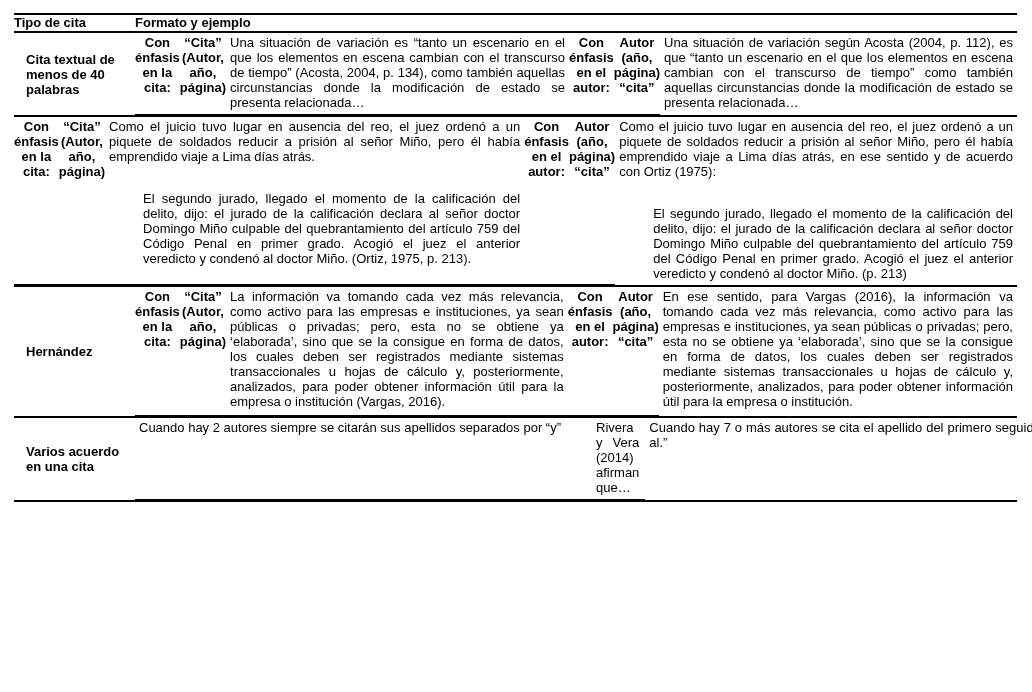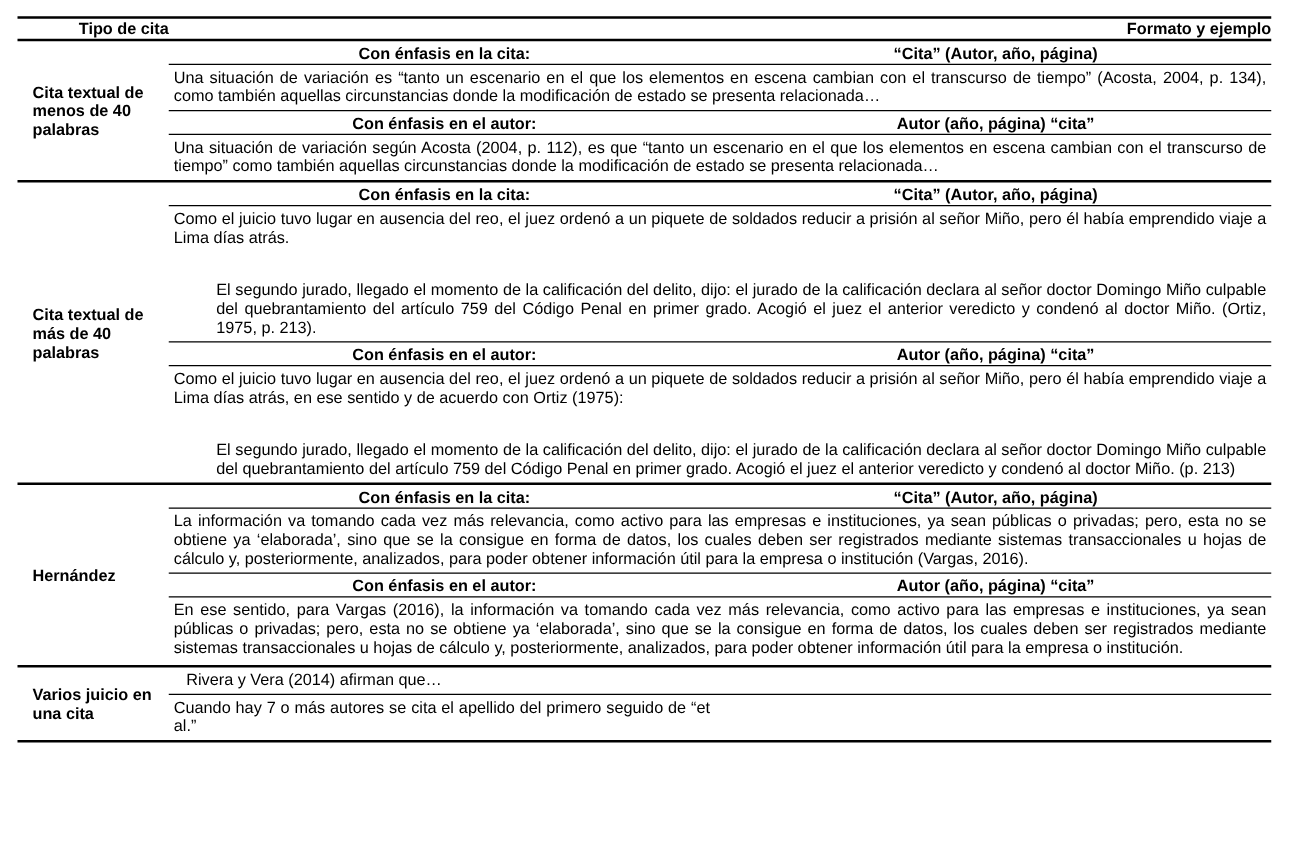--- a/index.html
+++ b/index.html
@@ -8,30 +8,30 @@
     font-family:"Liberation Sans","DejaVu Sans",sans-serif;
     color:#000;font-size:13px;line-height:15px;
   }
   .apa-table{
     position:absolute;left:14px;top:13px;width:1003px;
     border-top:2.5px solid #000;border-bottom:2.5px solid #000;
     box-sizing:border-box;
   }
   
   .header-row{display:flex;font-weight:bold;border-bottom:2px solid #000;}
-  .header-type{flex:0 0 121px;text-align:right;padding:0 0 1px;}
-  .header-format{flex:1;text-align:right;padding:0 0 1px;}
+  .header-type{flex:0 0 121px;text-align:left;padding:0 0 1px;}
+  .header-format{flex:1;text-align:left;padding:0 0 1px;}
   
   .section{display:flex;border-bottom:2px solid #000;}
   .section:last-child{border-bottom:none;}
   .label-cell{
     flex:0 0 121px;display:flex;align-items:center;
     padding-left:12px;box-sizing:border-box;font-weight:bold;
   }
-  .body-cell{flex:1;display:flex;flex-direction:column;min-width:0;}
+  .body-cell{flex:1;display:flex;flex-direction:row;min-width:0;}
   .body-cell > div{border-bottom:1.2px solid #000;}
   .body-cell > div:last-child{border-bottom:none;}
   
   .sub{display:flex;font-weight:bold;}
   .sub > span{flex:1;text-align:center;padding:2px 0 1px;}
   
   .example{padding:2px 4px 4px;text-align:justify;}
   .example p{margin:0;}
   .example p.quote{margin:27px 0 0 34px;}
   .pad-btm{padding-bottom:7px;}
@@ -68,23 +68,20 @@
         <span>Con énfasis en el autor:</span>
         <span>Autor (año, página) “cita”</span>
       </div>
       <div class="example">
         <p>Una situación de variación según Acosta (2004, p. 112), es que “tanto un escenario en el que los elementos en escena cambian con el transcurso de tiempo” como también aquellas circunstancias donde la modificación de estado se presenta relacionada…</p>
       </div>
     </div>
   </div>
 
   <div class="section">
-    <div class="label-cell">
-      <span>Cita textual de más de 40 palabras</span>
-    </div>
     <div class="body-cell">
       <div class="sub">
         <span>Con énfasis en la cita:</span>
         <span>“Cita” (Autor, año, página)</span>
       </div>
       <div class="example">
         <p>Como el juicio tuvo lugar en ausencia del reo, el juez ordenó a un piquete de soldados reducir a prisión al señor Miño, pero él había emprendido viaje a Lima días atrás.</p>
         <p class="quote">El segundo jurado, llegado el momento de la calificación del delito, dijo: el jurado de la calificación declara al señor doctor Domingo Miño culpable del quebrantamiento del artículo 759 del Código Penal en primer grado. Acogió el juez el anterior veredicto y condenó al doctor Miño. (Ortiz, 1975, p. 213).</p>
       </div>
       <div class="sub">
@@ -115,24 +112,27 @@
         <span>Autor (año, página) “cita”</span>
       </div>
       <div class="example pad-btm">
         <p>En ese sentido, para Vargas (2016), la información va tomando cada vez más relevancia, como activo para las empresas e instituciones, ya sean públicas o privadas; pero, esta no se obtiene ya ‘elaborada’, sino que se la consigue en forma de datos, los cuales deben ser registrados mediante sistemas transaccionales u hojas de cálculo y, posteriormente, analizados, para poder obtener información útil para la empresa o institución.</p>
       </div>
     </div>
   </div>
 
   <div class="section">
     <div class="label-cell">
-      <span>Varios juicio en una cita</span>
+      <span>Varios acuerdo en una cita</span>
     </div>
     <div class="body-cell">
       <div class="rule-row">
+        <div class="rule-desc">
+          <p>Cuando hay 2 autores siempre se citarán sus apellidos separados por “y”</p>
+        </div>
         <div class="rule-example">
           <p>Rivera y Vera (2014) afirman que…</p>
         </div>
       </div>
       <div class="rule-row">
         <div class="rule-desc">
           <p>Cuando hay 7 o más autores se cita el apellido del primero seguido de “et al.”</p>
         </div>
       </div>
     </div>

